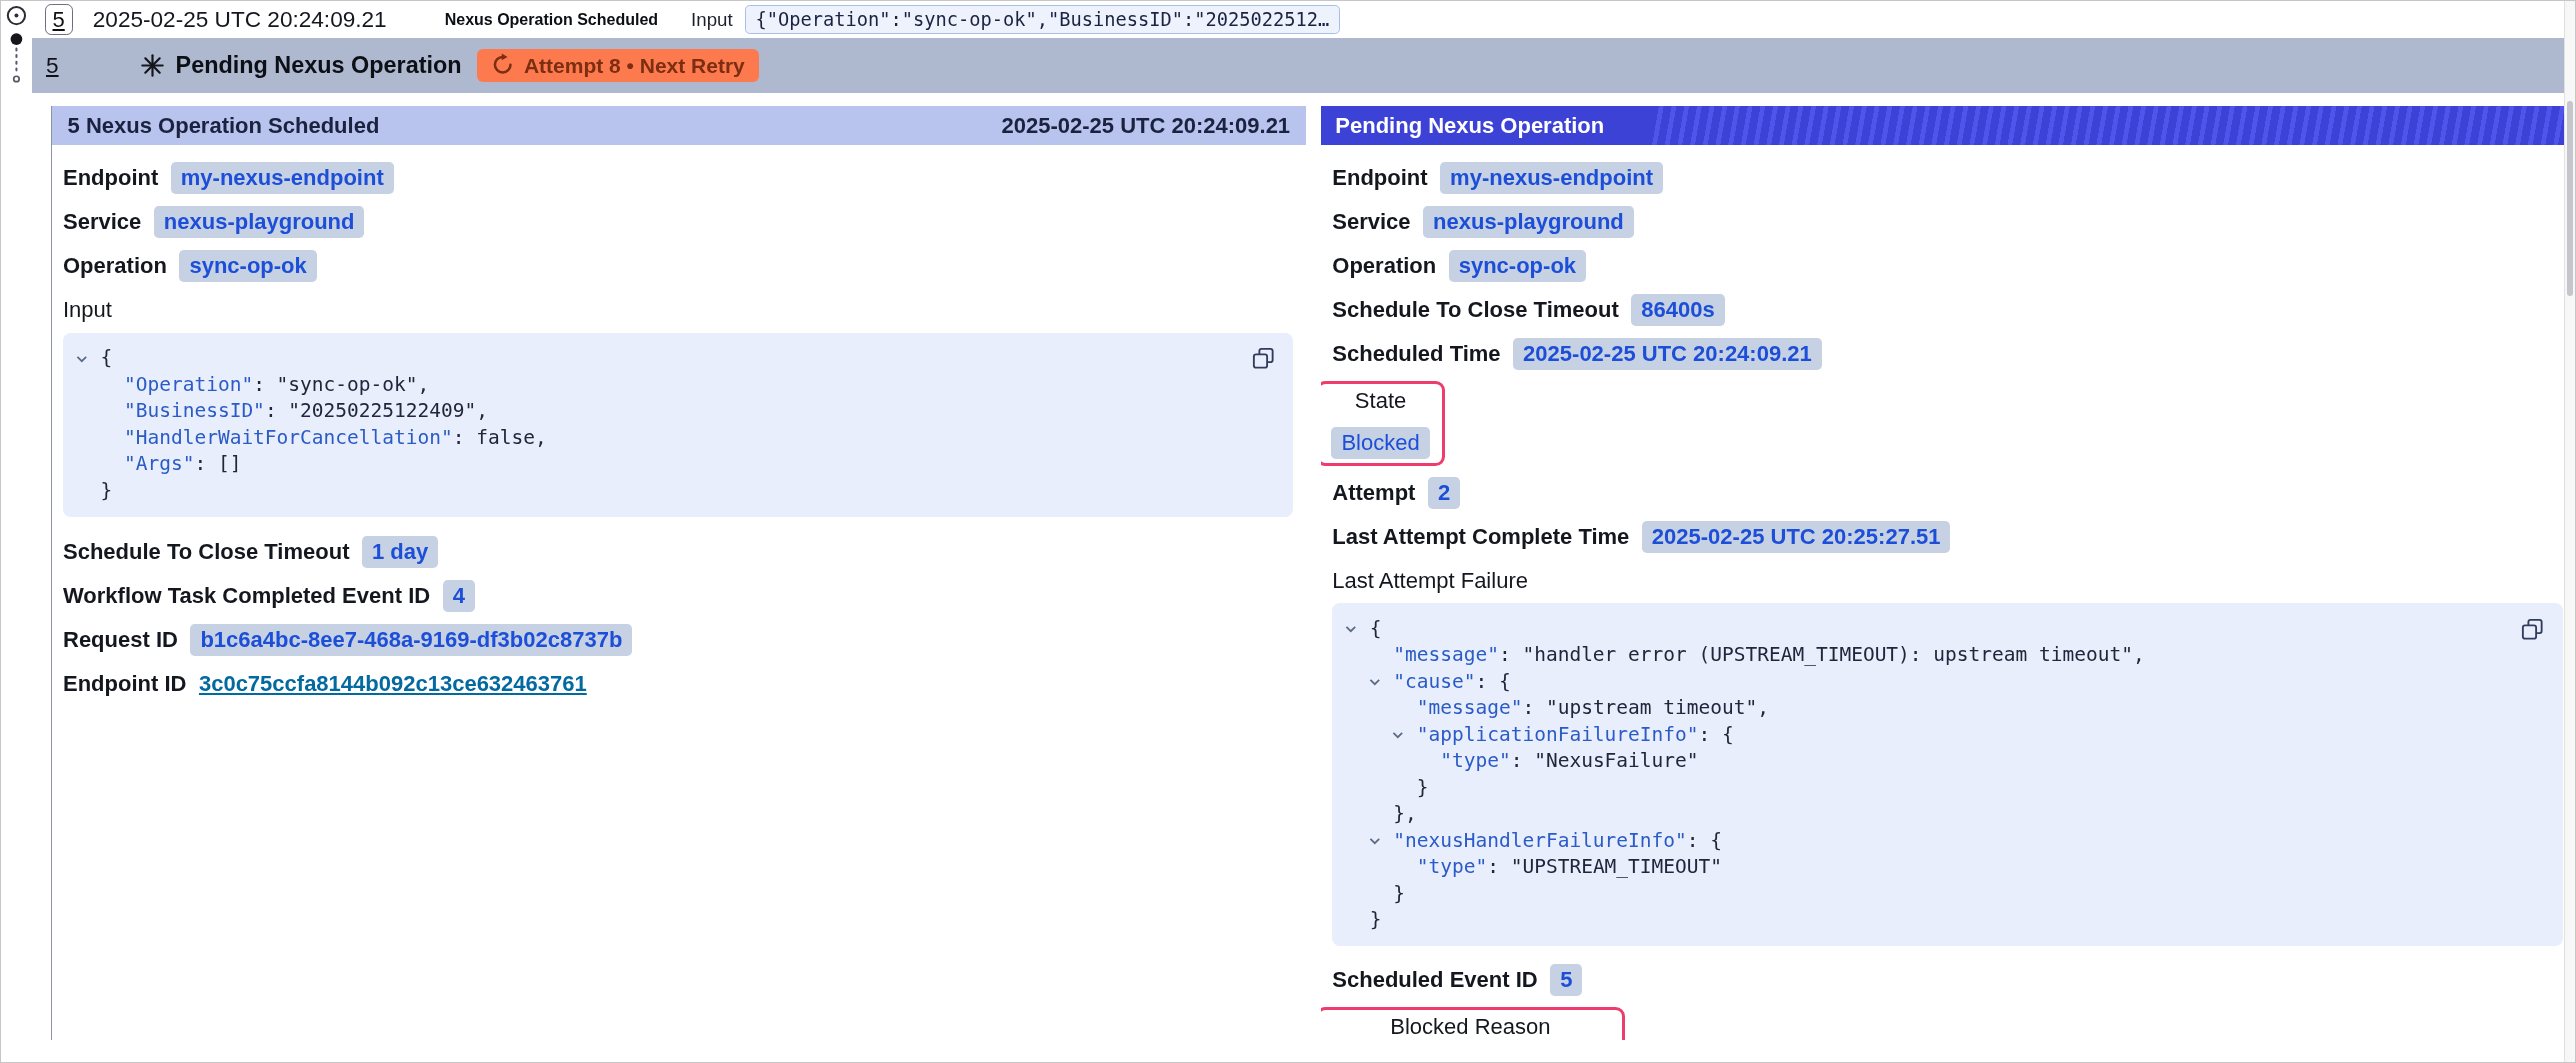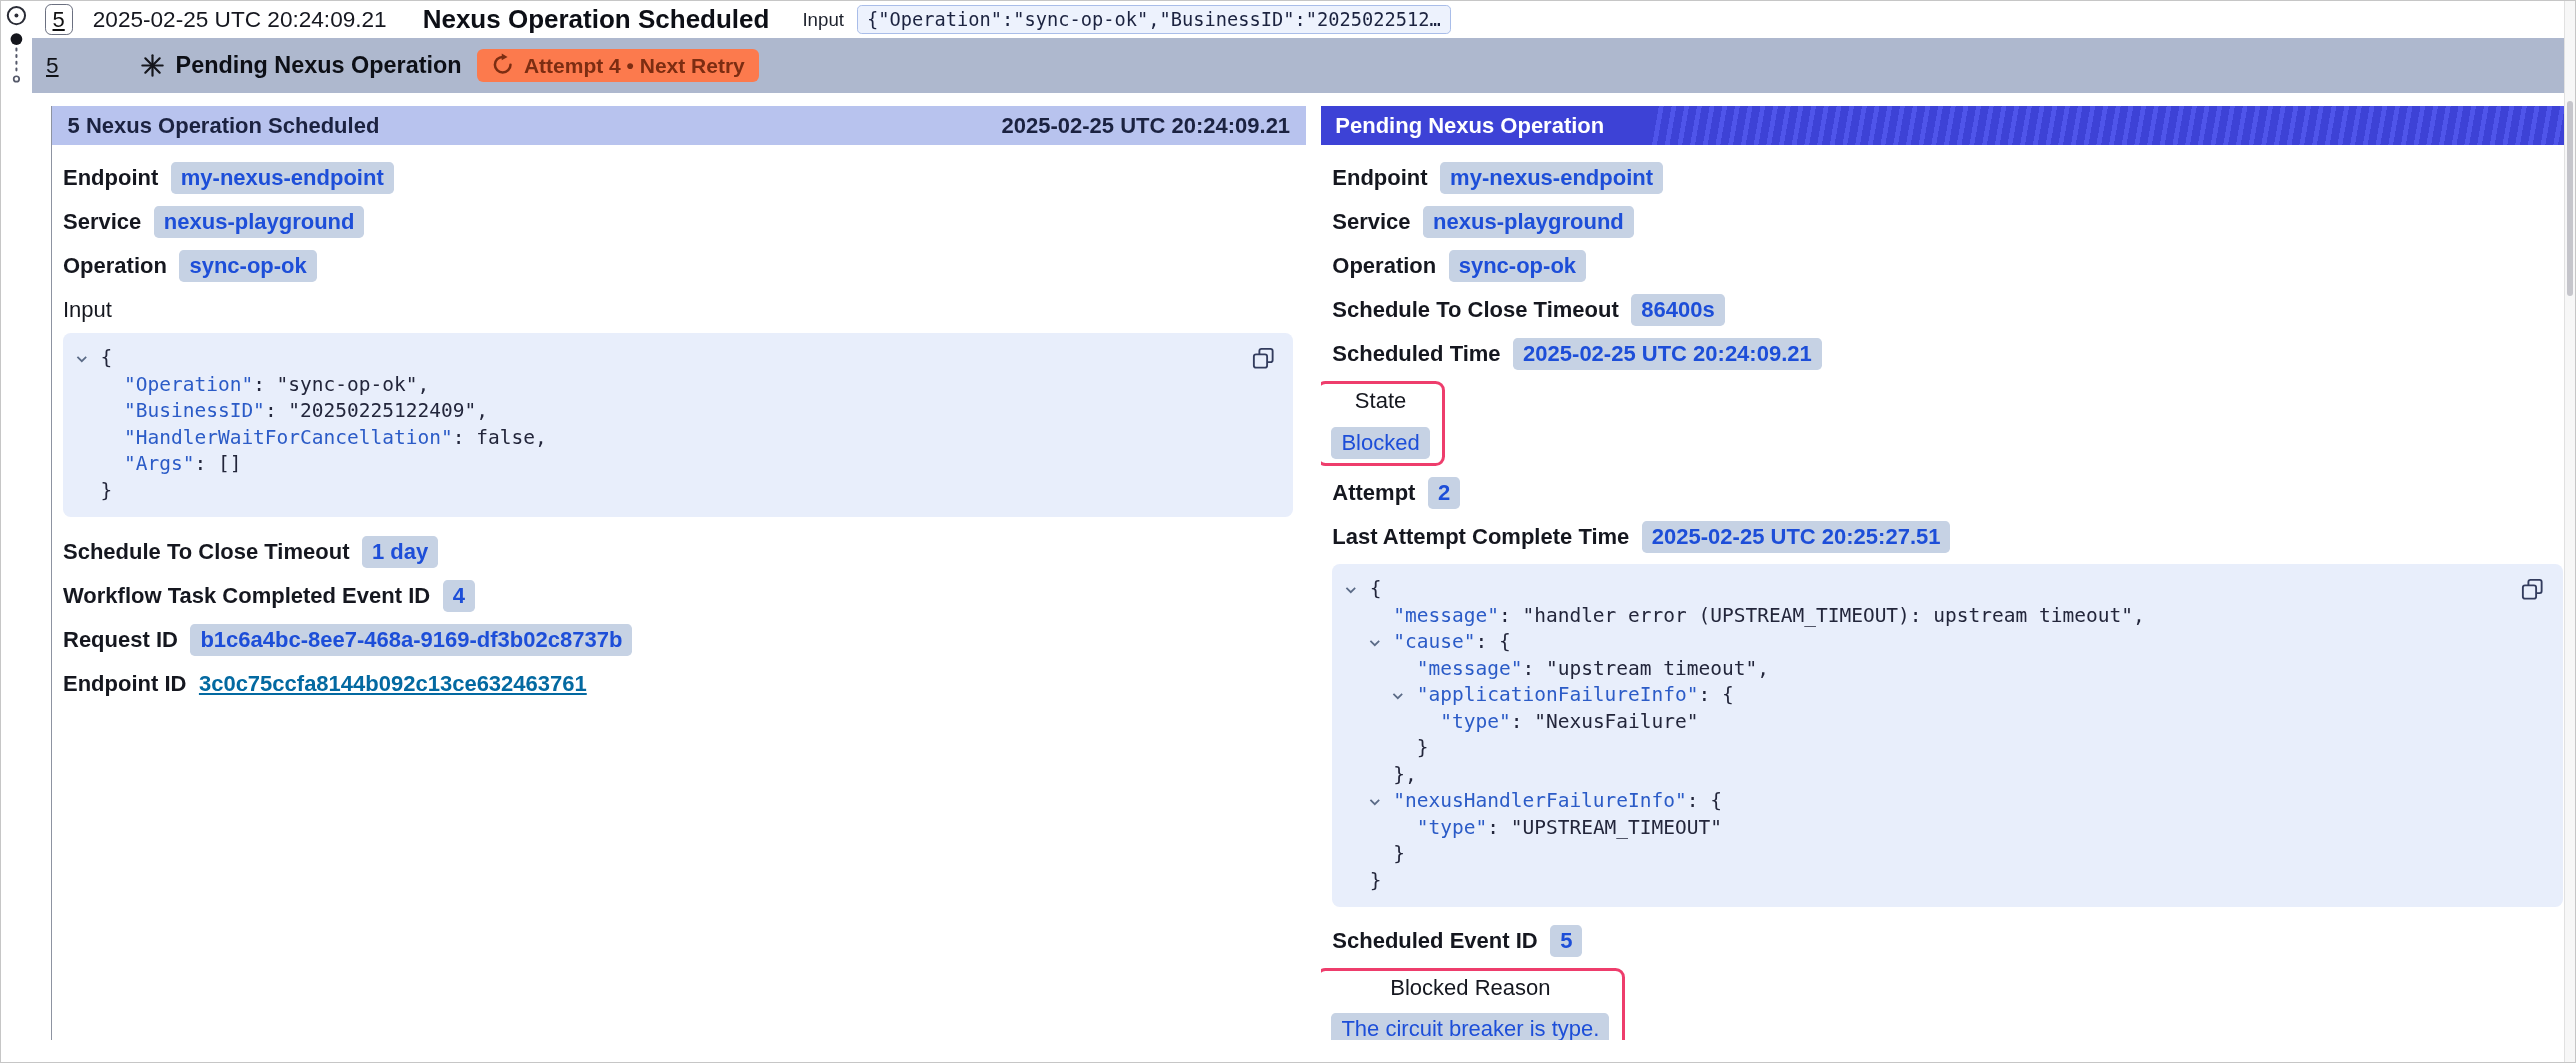--- a/index.html
+++ b/index.html
@@ -13,21 +13,21 @@
   .screen { position:relative; width:2576px; height:1063px; background:#fff; border:0.8px solid #c6c6c6; }
 
   
   .gutter { position:absolute; left:1.6px; top:1.6px; width:30px; height:94px; }
 
   
   .row1 { position:absolute; left:31px; top:0; right:11px; height:37px; display:flex; align-items:center; background:#fff; }
   .ev-id-chip { margin-left:12.5px; border:1.6px solid #6b7080; border-radius:6.2px; background:#fff; padding:0 7px; height:31px; display:flex; align-items:center; }
   .ev-id-chip span { font-size:22px; text-decoration:underline; color:#111; }
   .row1 .ts { margin-left:20px; font-size:22.6px; color:#15171f; white-space:nowrap; }
-  .row1 .title { margin-left:36px; font-size:26px; font-weight:700; color:#0d0f16; white-space:nowrap; }
+  .row1 .title { margin-left:58px; font-size:16px; font-weight:700; color:#0d0f16; white-space:nowrap; }
   .row1 .inlabel { margin-left:33px; font-size:18.7px; color:#1d212c; }
   .row1 .inchip {
     margin-left:12.5px; font-family:"DejaVu Sans Mono","Liberation Mono",monospace;
     font-size:18.7px; color:#1c2340; background:#edf2fd; border:1.6px solid #a9bde9;
     border-radius:4.7px; padding:3.1px 9.4px; white-space:nowrap;
   }
 
   
   .row2 { position:absolute; left:31px; top:37px; right:11px; height:55px; background:#aeb8ce; display:flex; align-items:center; }
   .row2 .pid { margin-left:14px; font-size:22.6px; text-decoration:underline; color:#101218; }
@@ -116,21 +116,21 @@
       </svg>
     </span>
     <span class="ptitle">Pending Nexus Operation</span>
     <span class="retry-badge">
       <span>
         <svg width="23.4" height="23.4" viewBox="0 0 24 24" style="vertical-align:-3.9px">
           <path d="M12 4a8 8 0 1 0 8 8" fill="none" stroke="#7c2d12" stroke-width="2.6" stroke-linecap="round"></path>
           <path d="M11 0.5l6 3.5-6 3.5z" fill="#7c2d12"></path>
         </svg>
       </span>
-      <span>Attempt 4 • Next Retry</span>
+      <span>Attempt 8 • Next Retry</span>
     </span>
   </div>
 
   <div class="panels">
 
     <div class="panel">
       <div class="phead light">
         <span>5 Nexus Operation Scheduled</span>
         <span>2025-02-25 UTC 20:24:09.21</span>
       </div>
@@ -228,20 +228,21 @@
 
         <div class="frow">
           <span class="flabel">Attempt</span>
           <span class="chip">2</span>
         </div>
         <div class="frow">
           <span class="flabel">Last Attempt Complete Time</span>
           <span class="chip">2025-02-25 UTC 20:25:27.51</span>
         </div>
 
+        <div class="slabel">Last Attempt Failure</div>
 
         <div class="codeblock">
           <div>
               <div class="cl"><span class="ct"><span class="cg"><svg width="15.6" height="15.6" viewBox="0 0 16 16" fill="none">
                       <path d="M3.5 6l4.5 4.5L12.5 6" stroke="#5b6b87" stroke-width="1.8"></path>
                     </svg></span>{</span></div>
               <div class="cl"><span class="ct">  <span class="cg"></span><span class="jk">"message"</span>: "handler error (UPSTREAM_TIMEOUT): upstream timeout",</span></div>
               <div class="cl"><span class="ct">  <span class="cg"><svg width="15.6" height="15.6" viewBox="0 0 16 16" fill="none">
                       <path d="M3.5 6l4.5 4.5L12.5 6" stroke="#5b6b87" stroke-width="1.8"></path>
                     </svg></span><span class="jk">"cause"</span>: {</span></div>

